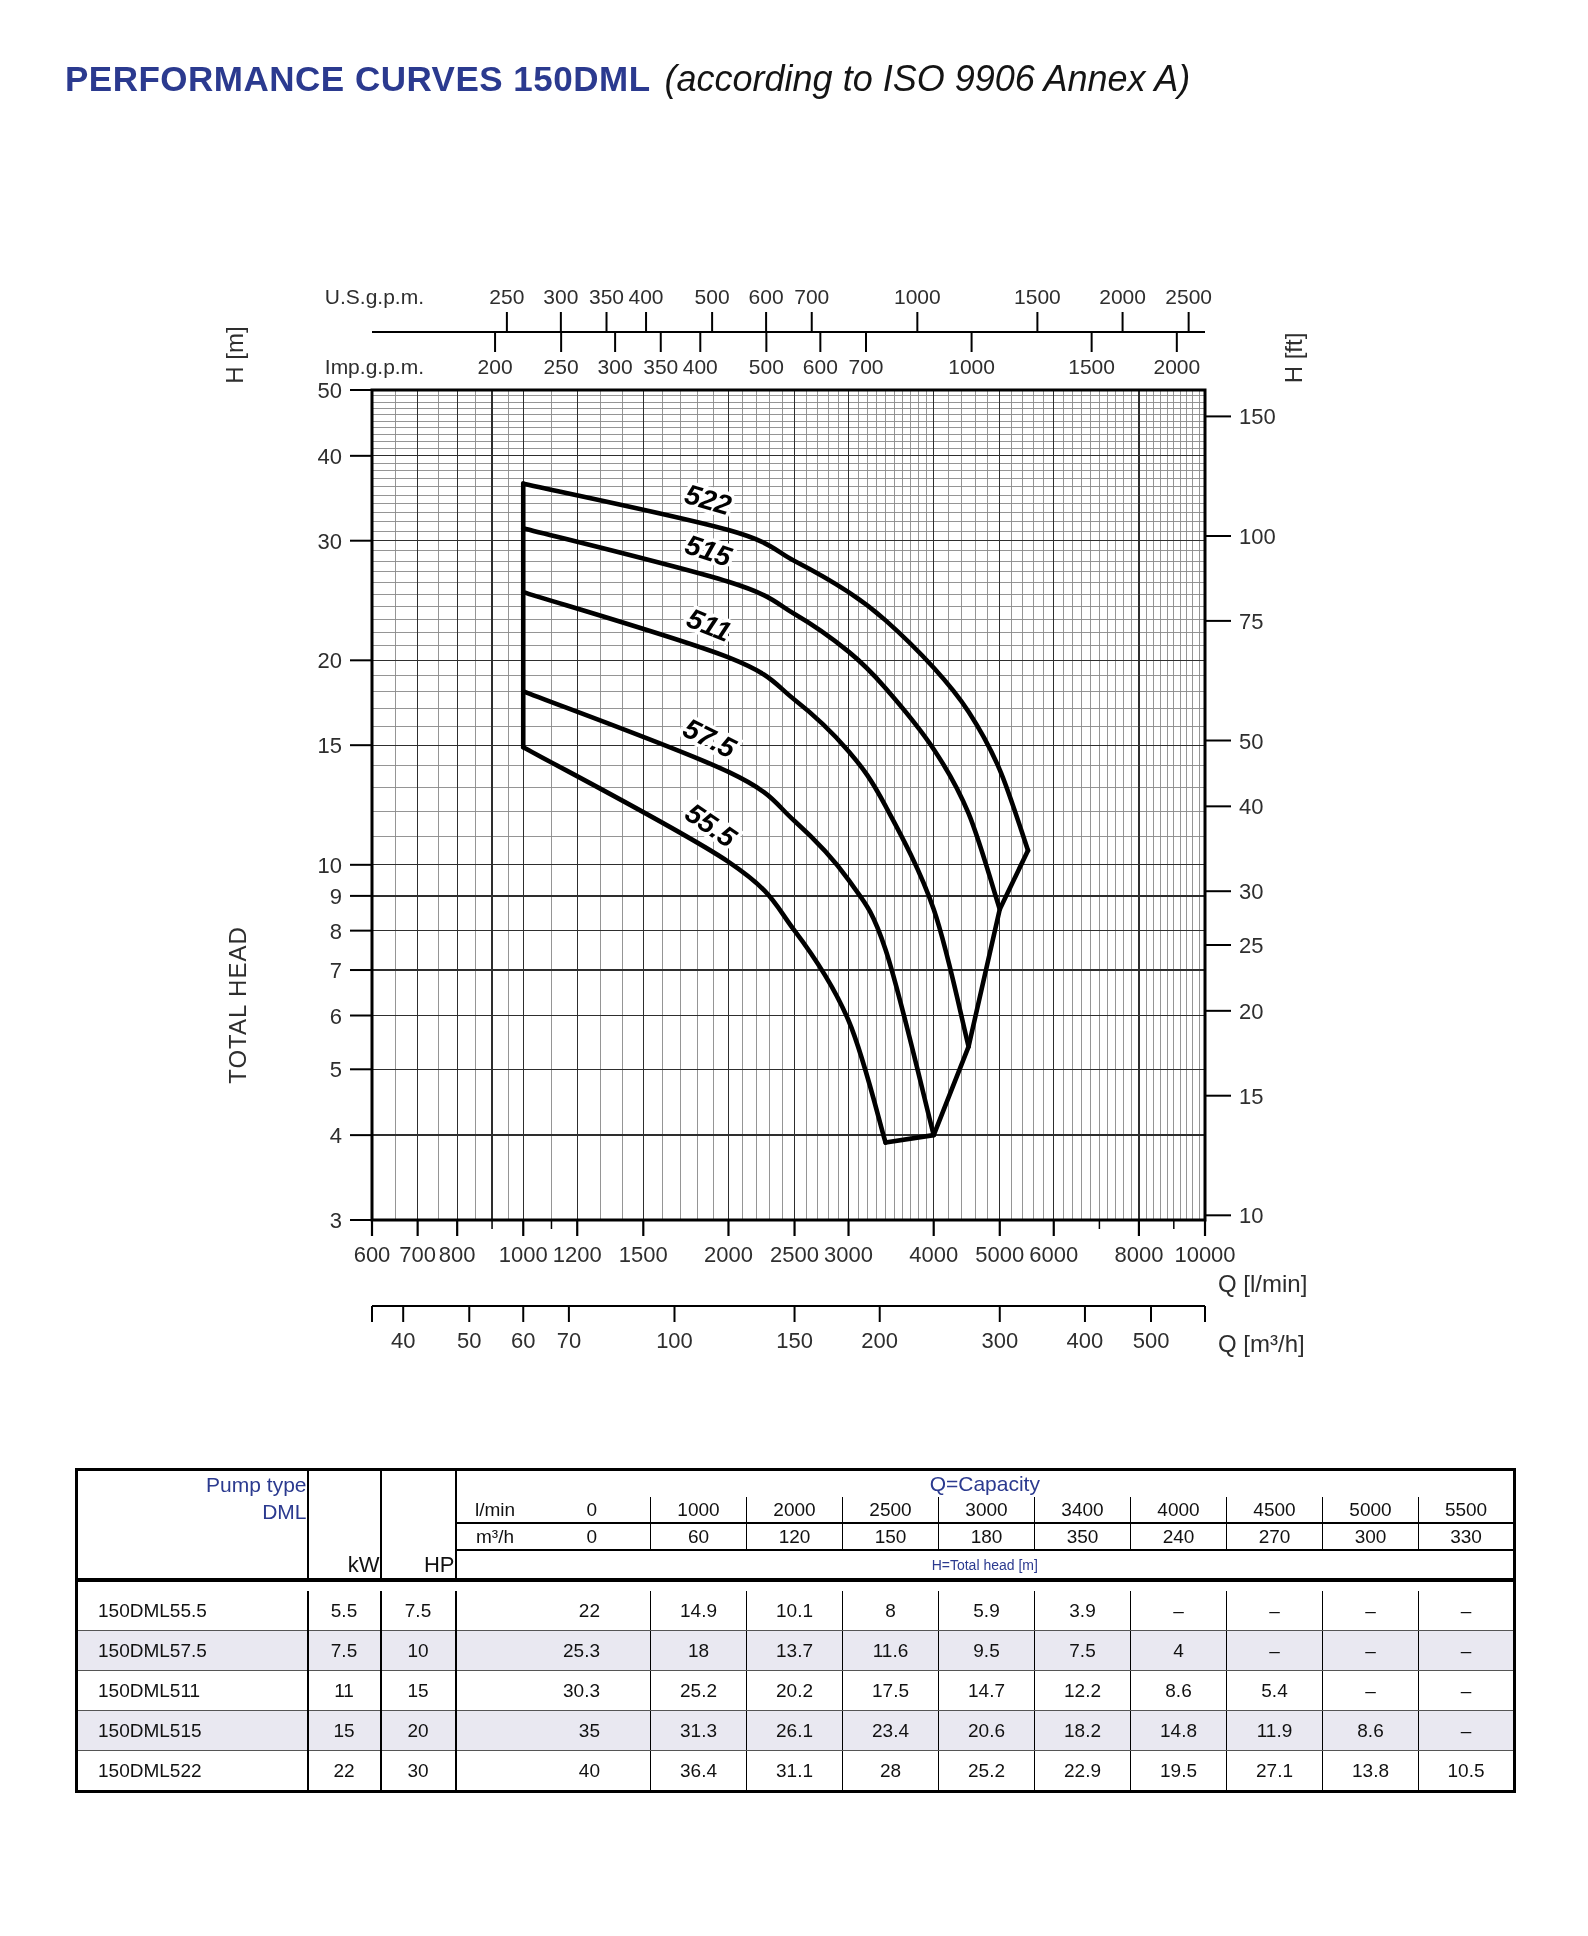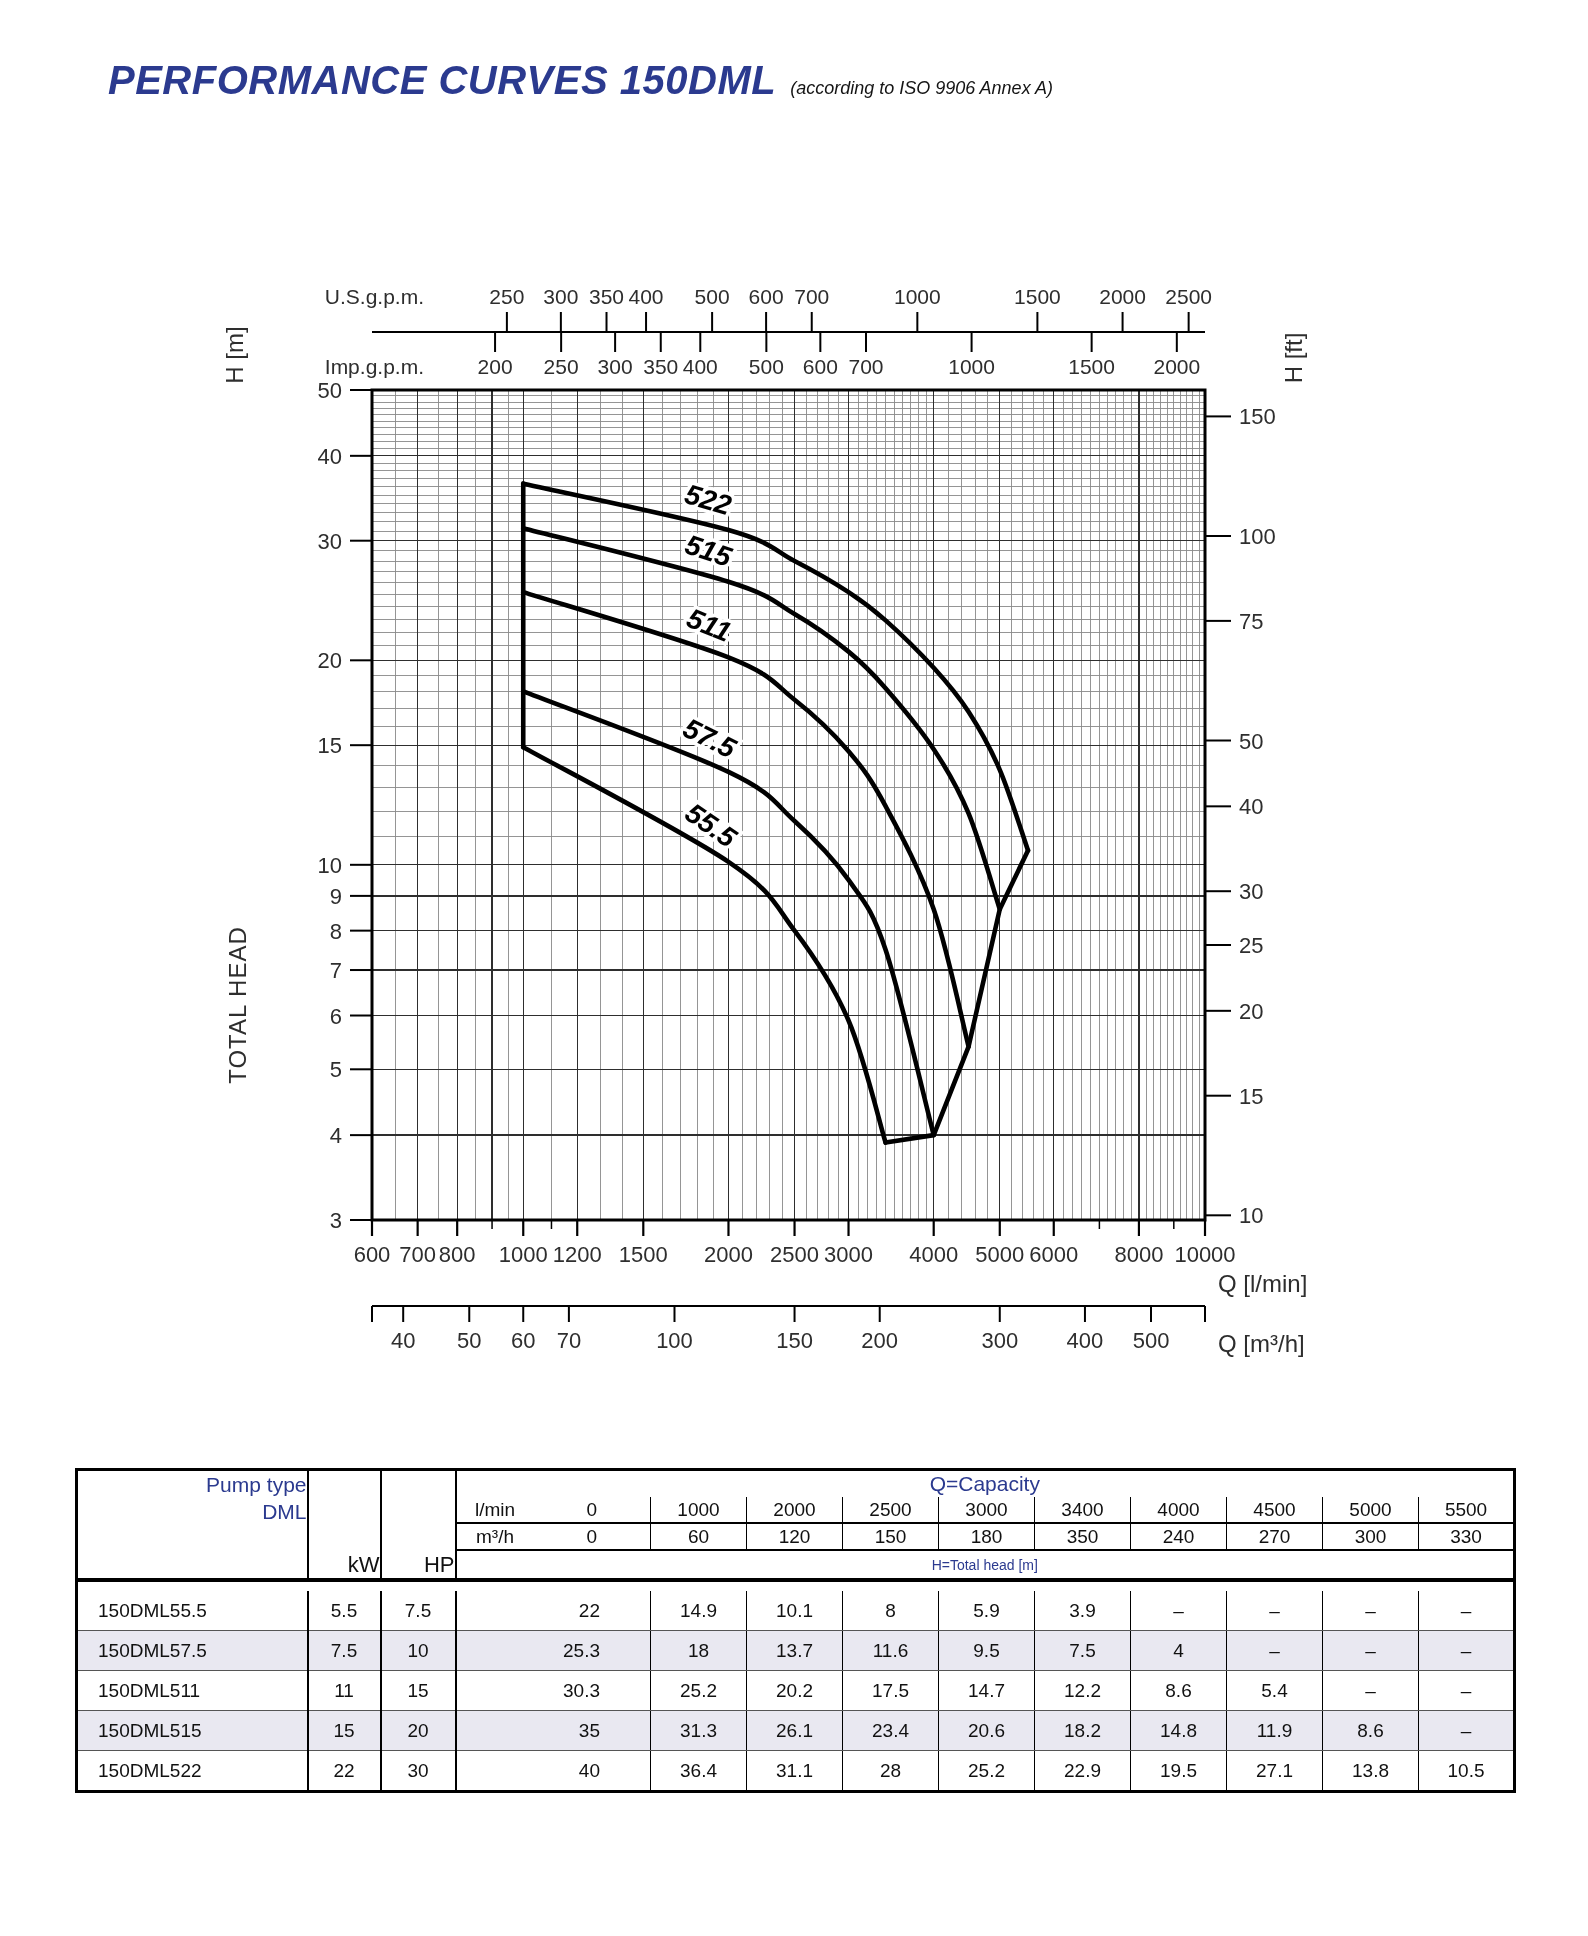--- a/index.html
+++ b/index.html
@@ -1,20 +1,20 @@
 <!DOCTYPE html>
 <html><head>
 <meta charset="utf-8">
 <style>
   html,body{margin:0;padding:0;background:#fff;}
   .page{position:relative;width:1588px;height:1936px;background:#fff;overflow:hidden;
         font-family:"Liberation Sans",sans-serif;}
   .title{position:absolute;left:65px;top:58px;display:flex;align-items:baseline;gap:14px;white-space:nowrap;}
-  .t-main{font-style:italic;font-weight:700;font-size:40px;letter-spacing:.5px;color:#2b3a8f;margin-left:43px;}
-  .t-note{font-style:italic;font-weight:400;font-size:18px;color:#141414;}
+  .t-main{font-weight:700;font-size:35px;letter-spacing:.5px;color:#2b3a8f;}
+  .t-note{font-style:italic;font-weight:400;font-size:36px;color:#141414;}
   #chart{position:absolute;left:0;top:0;}
   .tblwrap{position:absolute;left:75px;top:1468px;}
   table.tbl{border-collapse:collapse;table-layout:fixed;width:1438px;border:3px solid #000;
             font-family:"Liberation Sans",sans-serif;color:#111;}
   .tbl td,.tbl th{padding:0;margin:0;font-weight:400;}
   .th-pump{vertical-align:top;padding-top:12px;text-align:center;color:#2b3a8f;font-size:21px;font-weight:600;
            border-right:2px solid #000;line-height:27px;}
   .th-kw,.th-hp{vertical-align:bottom;padding-bottom:26px;text-align:center;font-size:22px;font-weight:600;
                 border-right:2px solid #000;}
   .th-cap{height:26px;text-align:center;color:#2b3a8f;font-size:21px;font-weight:600;}

